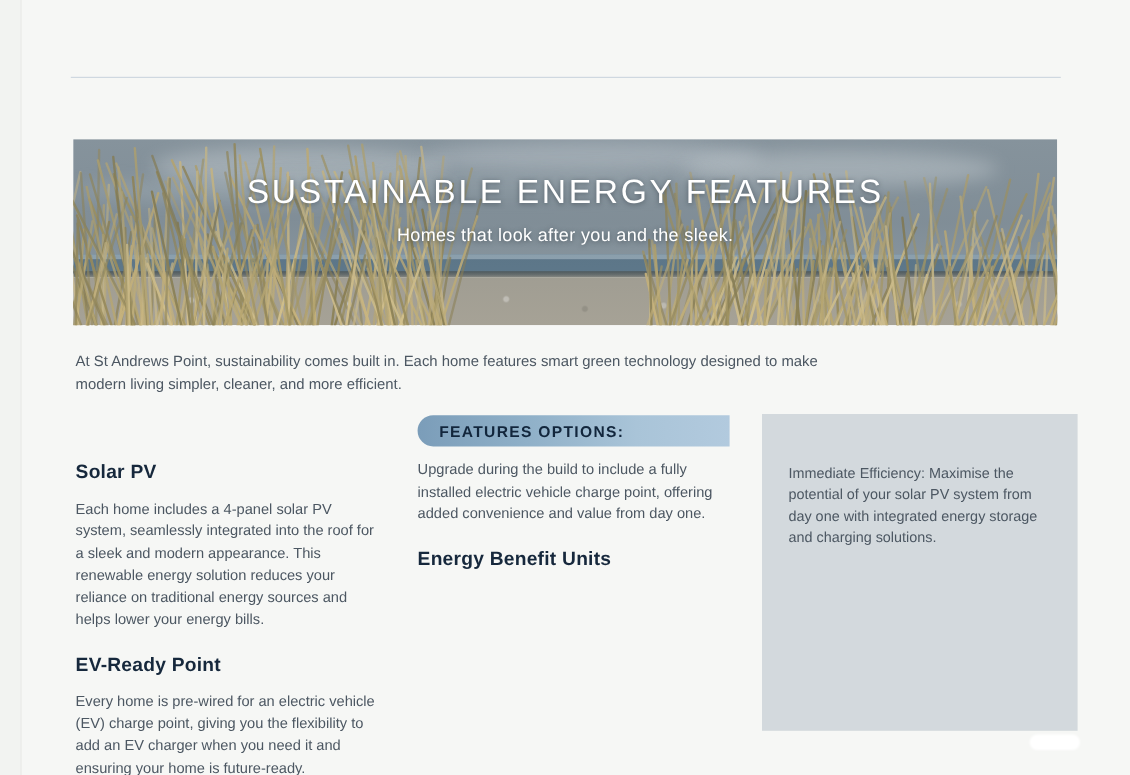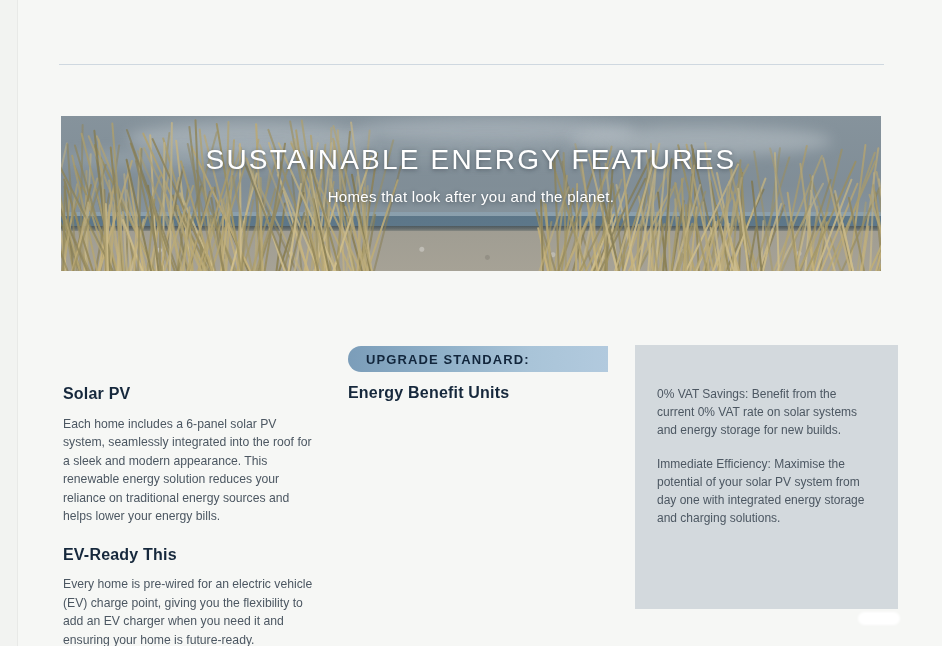--- a/index.html
+++ b/index.html
@@ -728,49 +728,50 @@
           <span class="blade" style="left:90.71%;height:46.6%;width:1.6px;background:#bfae7a;opacity:0.89;transform:rotate(-17.6deg);"></span>
           <span class="blade" style="left:37.62%;height:52.9%;width:1.6px;background:#b9a872;opacity:0.87;transform:rotate(-2.5deg);"></span>
           <span class="blade" style="left:46.50%;height:73.5%;width:1.6px;background:#d2c08c;opacity:0.72;transform:rotate(-6.8deg);"></span>
           <span class="blade" style="left:31.75%;height:63.8%;width:1.6px;background:#8d8256;opacity:0.96;transform:rotate(4.3deg);"></span>
           <span class="blade" style="left:65.62%;height:39.1%;width:1.6px;background:#b9a872;opacity:0.74;transform:rotate(26.5deg);"></span>
         </div>
     </div>
     <div id="hero-overlay"></div>
     <div id="hero-text">
       <div id="hero-title">SUSTAINABLE ENERGY FEATURES</div>
-      <div id="hero-subtitle">Homes that look after you and the planet.</div>
+      <div id="hero-subtitle">Homes that look after you and the sleek.</div>
     </div>
   </div>
 
+  <p id="intro">At St Andrews Point, sustainability comes built in. Each home features smart green technology designed to make modern living simpler, cleaner, and more efficient.</p>
 
 
   <div class="badge" id="badge-upgrade">
-    <span>UPGRADE STANDARD:</span>
+    <span>FEATURES OPTIONS:</span>
   </div>
 
   <div class="col" id="col-standard">
     <div class="blk">
       <h3>Solar PV</h3>
-      <p>Each home includes a 6-panel solar PV system, seamlessly integrated into the roof for a sleek and modern appearance. This renewable energy solution reduces your reliance on traditional energy sources and helps lower your energy bills.</p>
+      <p>Each home includes a 4-panel solar PV system, seamlessly integrated into the roof for a sleek and modern appearance. This renewable energy solution reduces your reliance on traditional energy sources and helps lower your energy bills.</p>
     </div>
     <div class="blk">
-      <h3>EV-Ready This</h3>
+      <h3>EV-Ready Point</h3>
       <p>Every home is pre-wired for an electric vehicle (EV) charge point, giving you the flexibility to add an EV charger when you need it and ensuring your home is future-ready.</p>
     </div>
   </div>
 
   <div class="col" id="col-upgrade">
     <div class="blk">
+      <p>Upgrade during the build to include a fully installed electric vehicle charge point, offering added convenience and value from day one.</p>
     </div>
     <div class="blk">
       <h3>Energy Benefit Units</h3>
     </div>
   </div>
 
   <div id="panel">
-    <p class="panel-p">0% VAT Savings: Benefit from the current 0% VAT rate on solar systems and energy storage for new builds.</p>
     <p class="panel-p">Immediate Efficiency: Maximise the potential of your solar PV system from day one with integrated energy storage and charging solutions.</p>
   </div>
 
   <div id="bottom-pill"></div>
 
 </div>
 
 </body></html>

